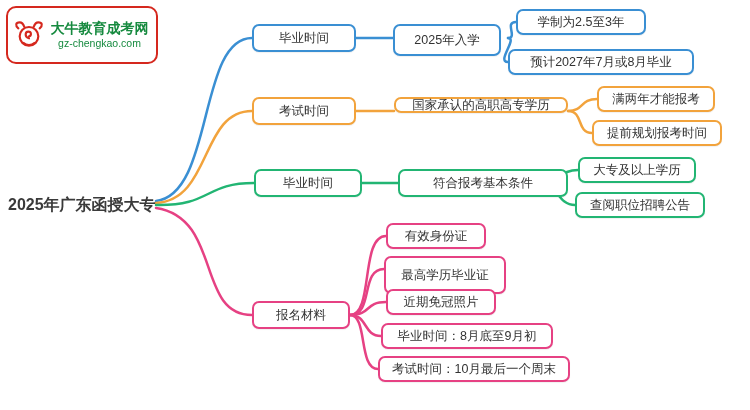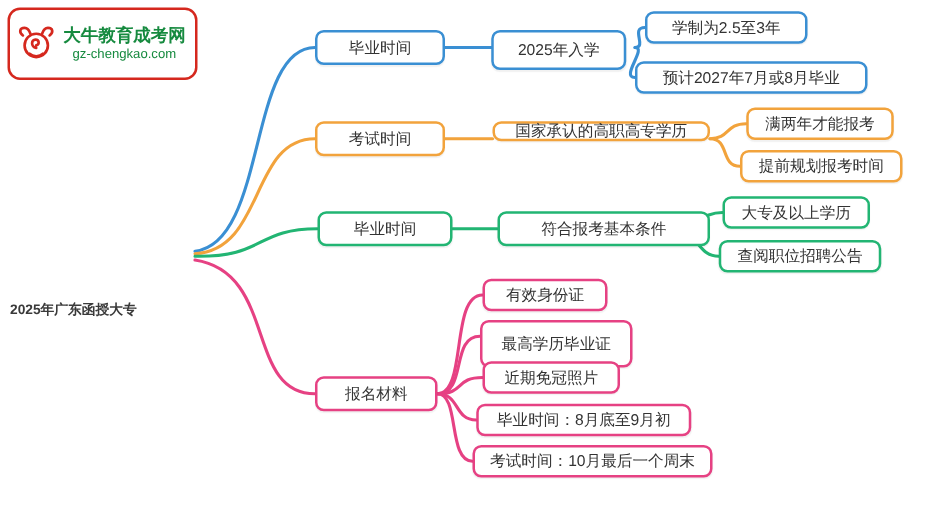--- a/index.html
+++ b/index.html
@@ -15,21 +15,21 @@
     font-size:12.5px;color:#333;white-space:nowrap;
     box-shadow:0 1px 1px rgba(0,0,0,0.06);
   }
   .b{border-color:#3a8fd3}
   .o{border-color:#f2a33c}
   .g{border-color:#22b573}
   .p{border-color:#e64183}
 
   #root{
     position:absolute;left:8px;top:195px;z-index:2;
-    font-size:11px;font-weight:bold;color:#3a3a3a;white-space:nowrap;margin-top:45px;
+    font-size:16px;font-weight:bold;color:#3a3a3a;white-space:nowrap;
   }
 
   
   #n-grad{left:252px;top:24px;width:104px;height:28px}
   #n-grad-c{left:393px;top:24px;width:108px;height:32px}
   #n-grad-l0{left:516px;top:9px;width:130px;height:26px}
   #n-grad-l1{left:508px;top:49px;width:186px;height:26px}
   
   #n-exam{left:252px;top:97px;width:104px;height:28px}
   #n-exam-c{left:394px;top:97px;width:174px;height:16px}

